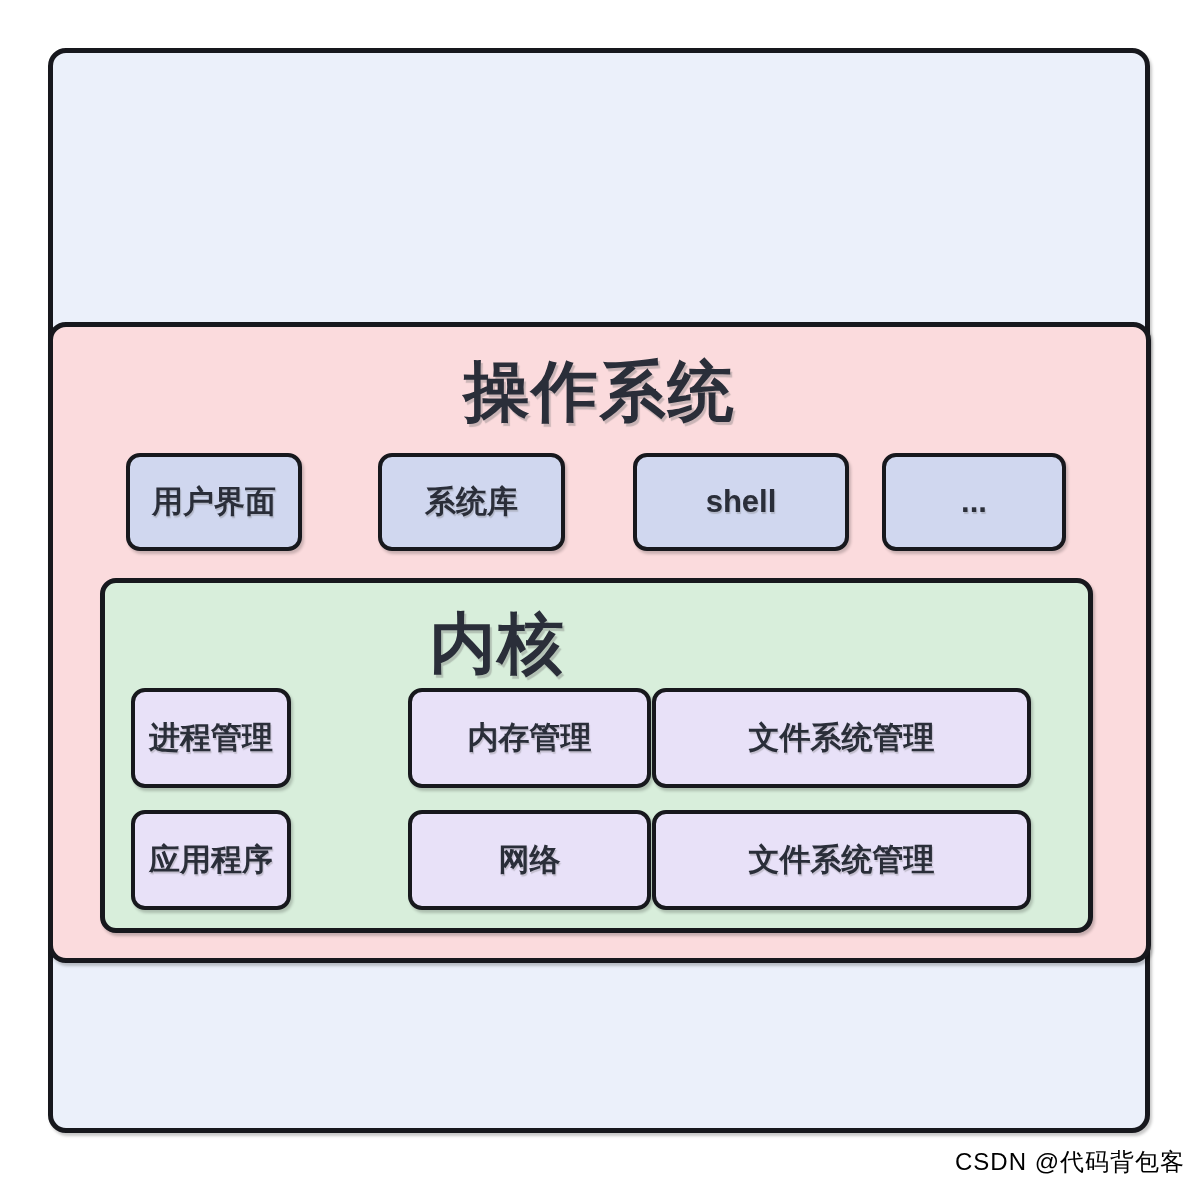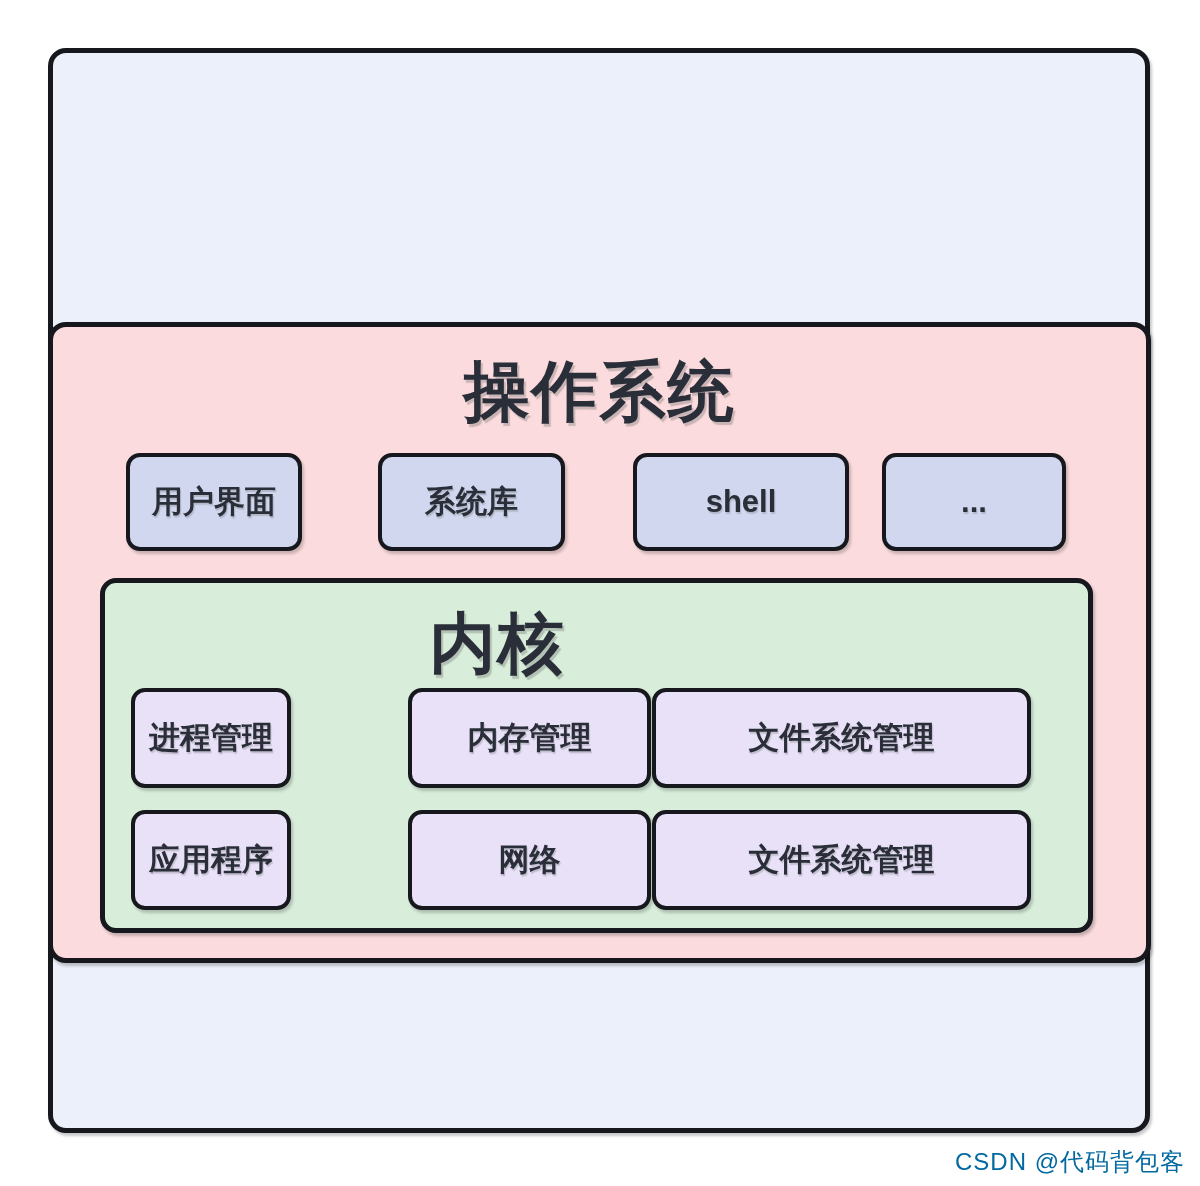--- a/index.html
+++ b/index.html
@@ -65,21 +65,21 @@
   .module{background:#e8e1f8;height:100px;}
   .row1{top:688px;}
   .row2{top:810px;}
   .k-col1{left:131px;width:160px;}
   .k-col2{left:385px;width:243px;margin-left:23px;}
   .k-col3{left:652px;width:379px;}
   .watermark{
     position:absolute;
     right:15px;bottom:8px;
     font-size:24px;
-    color:#0369a1;
+    color:#000000;
     text-shadow:1px 1px 0 rgba(255,255,255,0.9);
     letter-spacing:1px;
   }
 </style>
 </head>
 <body>
 
 <div class="canvas">
 
   <div class="box outer-box"></div>

